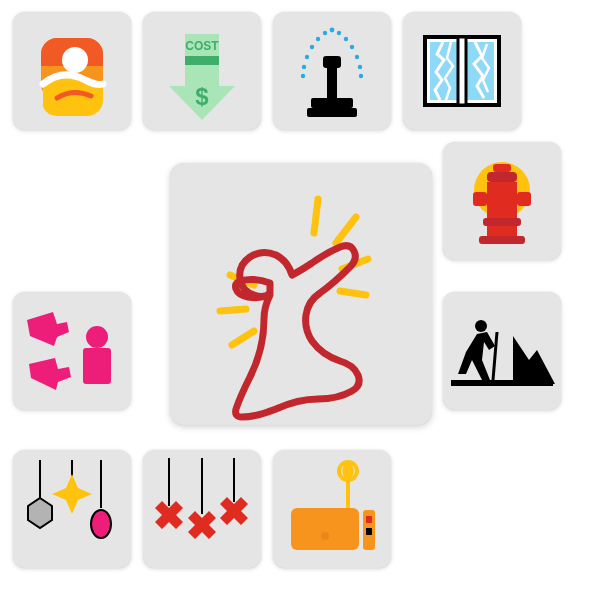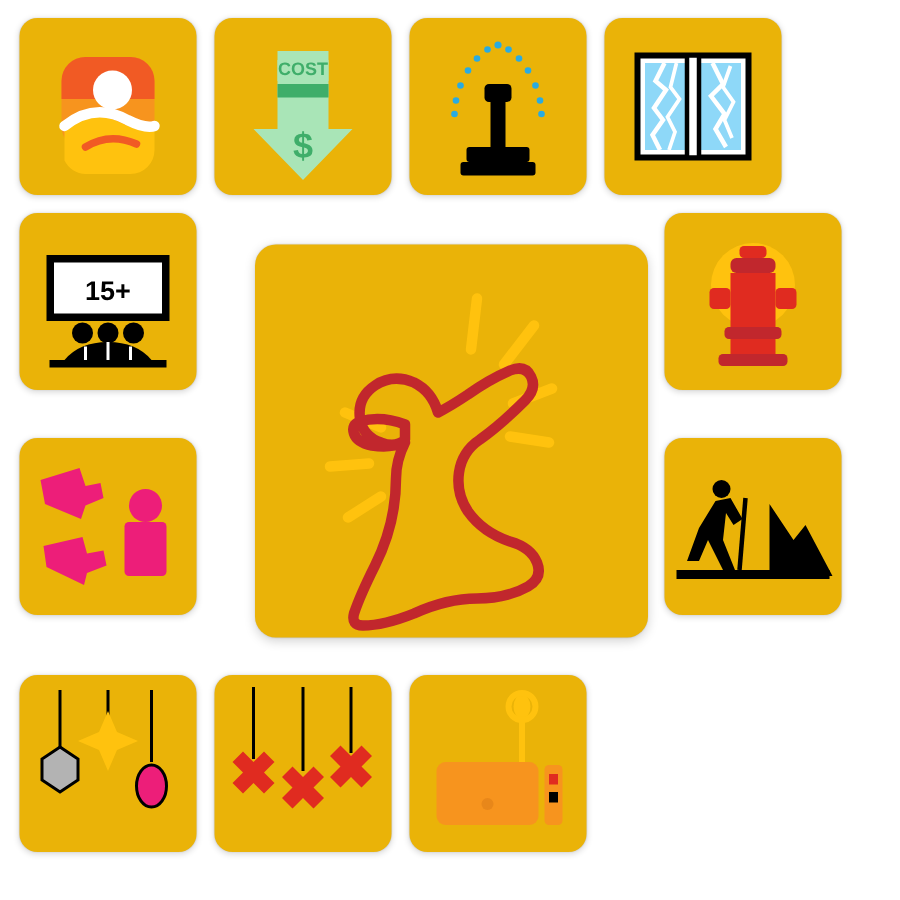--- a/index.html
+++ b/index.html
@@ -13,21 +13,21 @@
     font-family: "Liberation Sans", sans-serif;
     overflow: hidden;
   }
   #board {
     position: relative;
     width: 600px;
     height: 600px;
   }
   .tile {
     position: absolute;
-    background: #eab308;
+    background: #e5e5e5;
     border-radius: 12px;
     box-shadow: 0 1px 4px rgba(0,0,0,0.16), 0 0 1px rgba(0,0,0,0.12);
     overflow: hidden;
     text-decoration: underline;
   }
   .tile svg {
     display: block;
     width: 100%;
     height: 100%;
   }
@@ -92,33 +92,20 @@
       <rect x="27" y="30" width="28" height="58" fill="#8ED8F8"></rect>
       <rect x="63" y="30" width="28" height="58" fill="#8ED8F8"></rect>
       <rect x="55" y="25" width="8" height="68" fill="#ffffff" stroke="#000000" stroke-width="3"></rect>
       <path d="M40 30 l-6 12 l7 6 l-8 12 l6 8 l-7 10 l5 10" stroke="#ffffff" stroke-width="3" fill="none"></path>
       <path d="M48 30 l-4 16 l6 8 l-8 12 l5 10 l-4 12" stroke="#ffffff" stroke-width="2.5" fill="none"></path>
       <path d="M72 30 l7 14 l-8 8 l9 12 l-6 10 l7 12" stroke="#ffffff" stroke-width="3" fill="none"></path>
       <path d="M84 32 l-5 14 l7 10 l-6 12 l5 12" stroke="#ffffff" stroke-width="2.5" fill="none"></path>
     </svg>
   </div>
 
-  <div class="tile" style="left:13px; top:142px; width:118px; height:118px;">
-    <svg viewBox="0 0 118 118">
-      <rect x="18" y="28" width="82" height="44" fill="#000000"></rect>
-      <rect x="23" y="33" width="72" height="34" fill="#ffffff"></rect>
-      <text x="59" y="58" font-family="'Liberation Sans', sans-serif" font-size="18" font-weight="bold" fill="#000000" text-anchor="middle">15+</text>
-      <circle cx="42" cy="80" r="7" fill="#000000"></circle>
-      <circle cx="59" cy="80" r="7" fill="#000000"></circle>
-      <circle cx="76" cy="80" r="7" fill="#000000"></circle>
-      <path d="M30 98 q10 -12 29 -12 q19 0 29 12 z" fill="#000000"></path>
-      <path d="M59 86 v12 M44 89 v9 M74 89 v9" stroke="#ffffff" stroke-width="2"></path>
-      <rect x="20" y="98" width="78" height="5" fill="#000000"></rect>
-    </svg>
-  </div>
 
   <div class="tile" style="left:443px; top:142px; width:118px; height:118px;">
     <svg viewBox="0 0 118 118">
       <circle cx="59" cy="48" r="28" fill="#FFC20E"></circle>
       <rect x="50" y="22" width="18" height="8" rx="3" fill="#E02B20"></rect>
       <rect x="44" y="30" width="30" height="10" rx="4" fill="#C1272D"></rect>
       <rect x="44" y="40" width="30" height="36" fill="#E02B20"></rect>
       <rect x="30" y="50" width="14" height="14" rx="3" fill="#E02B20"></rect>
       <rect x="74" y="50" width="14" height="14" rx="3" fill="#E02B20"></rect>
       <rect x="40" y="76" width="38" height="8" rx="3" fill="#C1272D"></rect>

